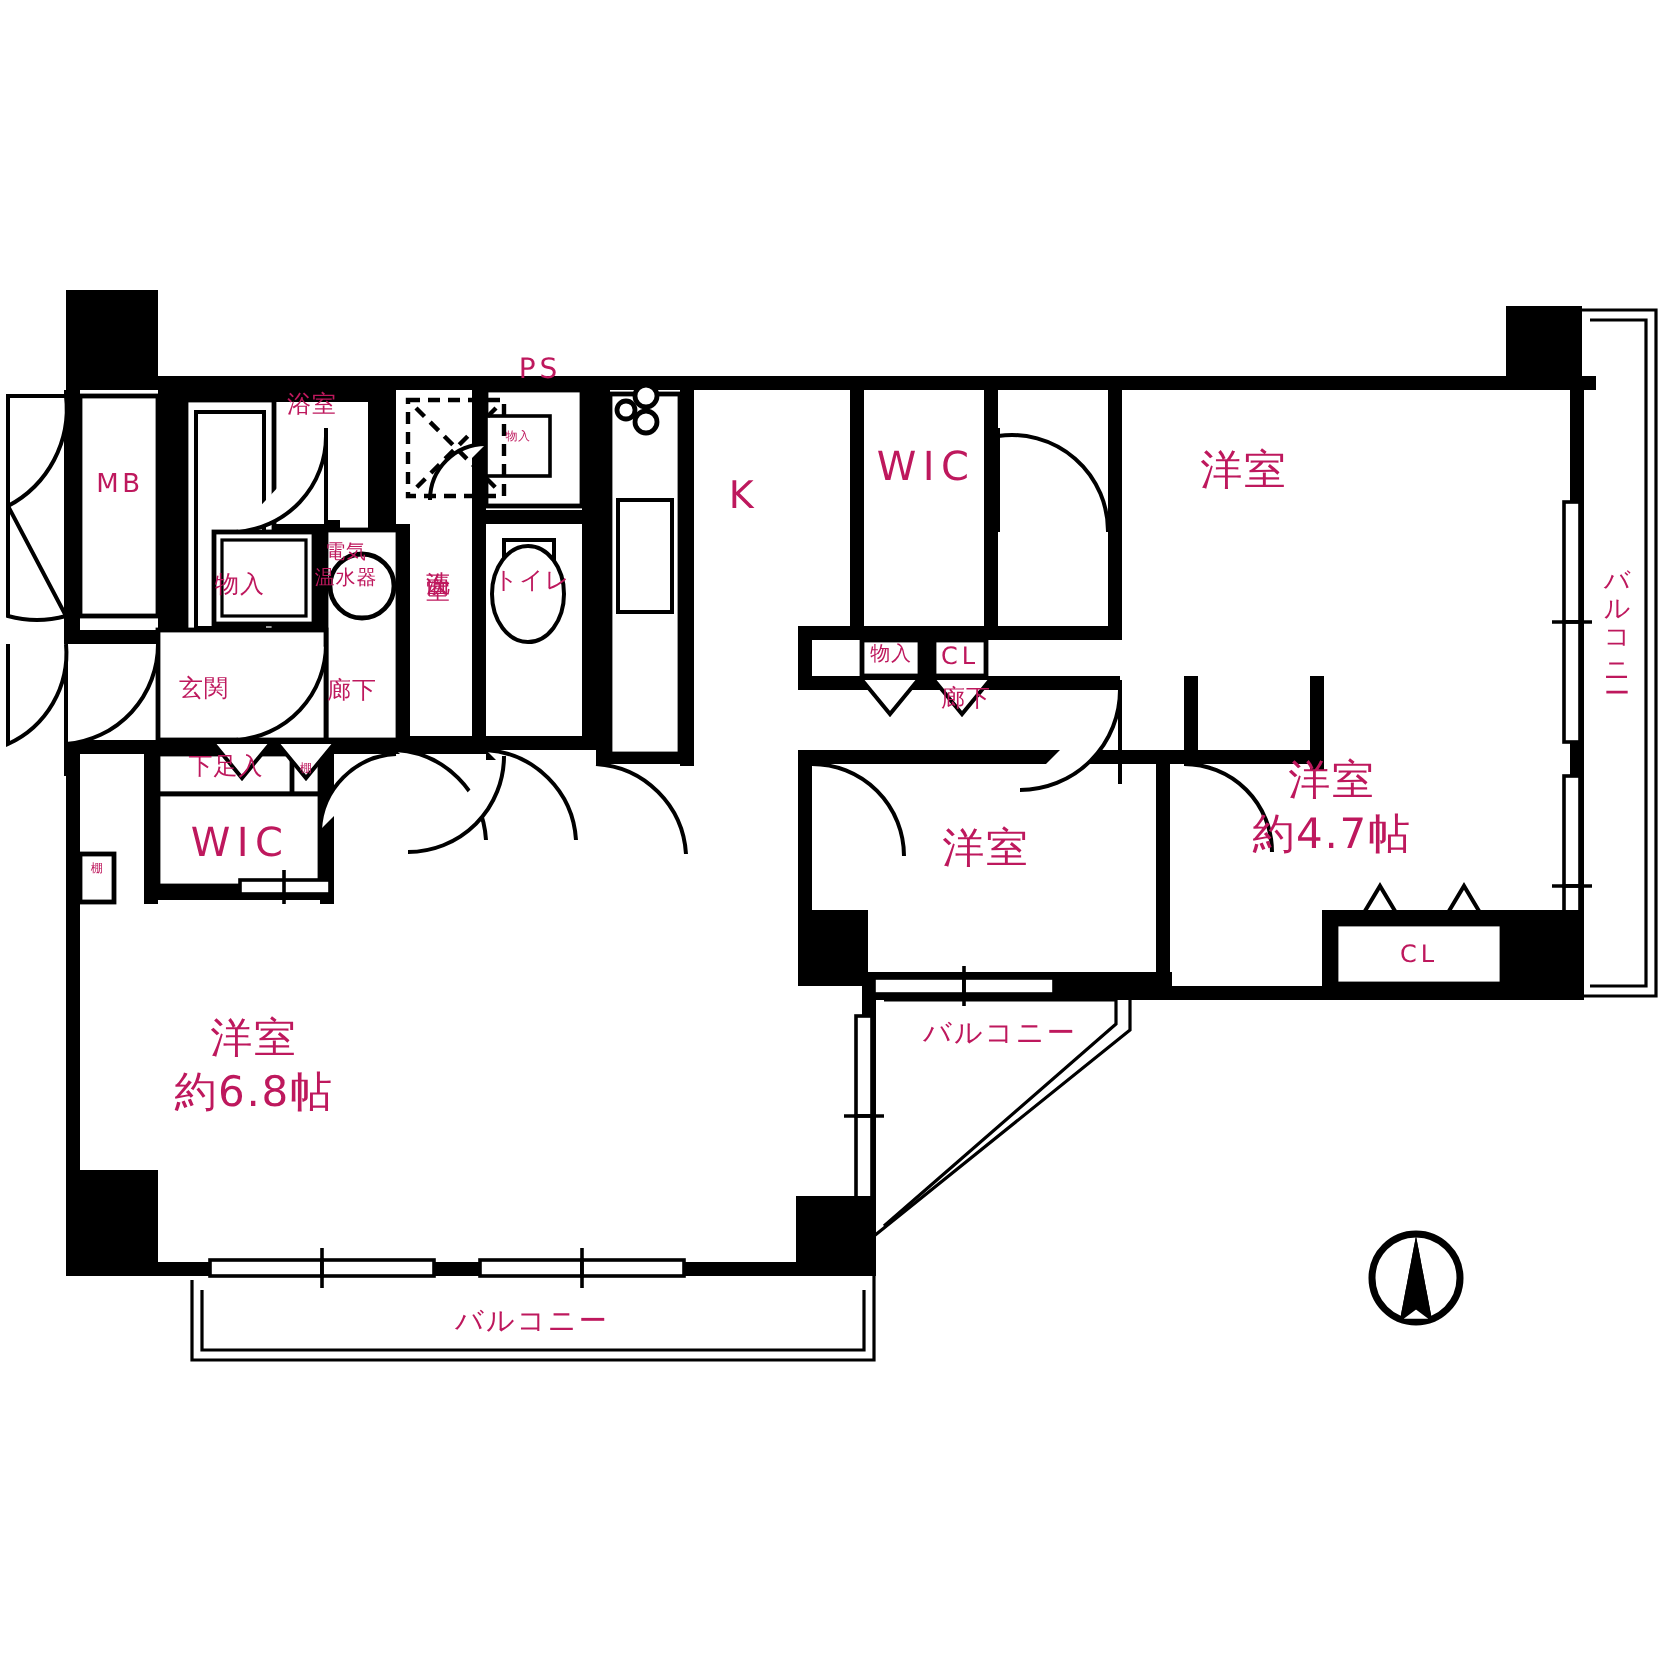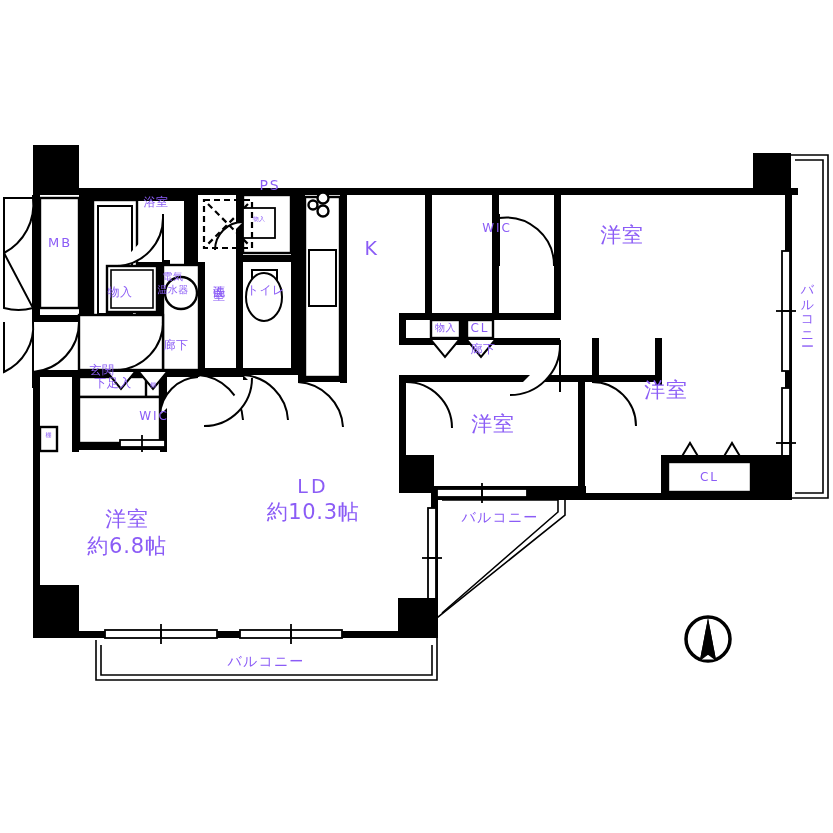--- a/index.html
+++ b/index.html
@@ -20,21 +20,21 @@
     height: 833px;
     background: #ffffff;
   }
   #svgroot {
     position: absolute;
     left: 0;
     top: 0;
   }
   .lbl {
     position: absolute;
-    color: #8b5cf6;
+    color: #be185d;
     text-align: center;
     white-space: nowrap;
     line-height: 1.12;
     letter-spacing: 0.04em;
     pointer-events: none;
     font-family: "DejaVu Sans", "Liberation Sans", sans-serif;
   }
   .lbl.two-line { line-height: 1.30; }
   .vert {
     writing-mode: vertical-rl;
@@ -44,21 +44,21 @@
   }
   .s-room  { font-size: 21px; }
   .s-area  { font-size: 21px; }
   .s-small { font-size: 12px; }
   .s-tiny  { font-size: 10px; }
   .s-xtiny { font-size: 6px; }
   .s-k     { font-size: 19px; }
   .s-ld    { font-size: 19px; letter-spacing: 0.16em; }
   .s-bal   { font-size: 14px; letter-spacing: 0.08em; }
   .s-balv  { font-size: 13px; }
-  .s-wic   { font-size: 12px; letter-spacing: 0.16em; padding-left: 34px; }
+  .s-wic   { font-size: 20px; letter-spacing: 0.16em; }
   .s-cl    { font-size: 12px; letter-spacing: 0.16em; }
   .s-mb    { font-size: 13px; letter-spacing: 0.14em; }
   .s-ps    { font-size: 14px; letter-spacing: 0.14em; }
 </style>
 </head>
 <body>
 
 <div id="plan">
 
   <svg id="svgroot" width="833" height="833" viewBox="0 0 833 833">
@@ -320,49 +320,46 @@
     </g>
 
   </svg>
 
   <div class="lbl s-room two-line" style="left:552px; top:222px; width:140px;">
     <div>洋室</div>
   </div>
 
   <div class="lbl s-room two-line" style="left:596px; top:377px; width:140px;">
     <div>洋室</div>
+    <div class="s-area">約4.7帖</div>
   </div>
 
   <div class="lbl s-room two-line" style="left:423px; top:411px; width:140px;">
     <div>洋室</div>
   </div>
 
   <div class="lbl s-room two-line" style="left:57px; top:506px; width:140px;">
     <div>洋室</div>
     <div class="s-area">約6.8帖</div>
   </div>
 
-  <div class="lbl two-line" style="left:233px; top:474px; width:160px;">
-    <div class="s-ld">LD</div>
-    <div class="s-area">約10.3帖</div>
-  </div>
 
   <div class="lbl s-k" style="left:354px; top:238px; width:34px;">K</div>
 
   <div class="lbl s-small" style="left:128px; top:196px; width:56px;">浴室</div>
 
   <div class="lbl s-small vert" style="left:207px; top:240px; height:76px; width:18px;">洗面室</div>
 
   <div class="lbl s-small" style="left:243px; top:284px; width:46px;">トイレ</div>
 
   <div class="lbl s-ps" style="left:248px; top:178px; width:44px;">PS</div>
 
   <div class="lbl s-mb" style="left:41px; top:236px; width:38px;">MB</div>
 
-  <div class="lbl s-small" style="left:74px; top:338px; width:56px;margin-top:26px;">玄関</div>
+  <div class="lbl s-small" style="left:74px; top:338px; width:56px;">玄関</div>
 
   <div class="lbl s-small" style="left:152px; top:339px; width:48px;">廊下</div>
 
   <div class="lbl s-small" style="left:458px; top:343px; width:50px;">廊下</div>
 
   <div class="lbl s-small" style="left:94px; top:286px; width:52px;">物入</div>
 
   <div class="lbl s-tiny two-line" style="left:110px; top:270px; width:46px;padding-left:40px;">
     <div>電気</div>
     <div>温水器</div>

